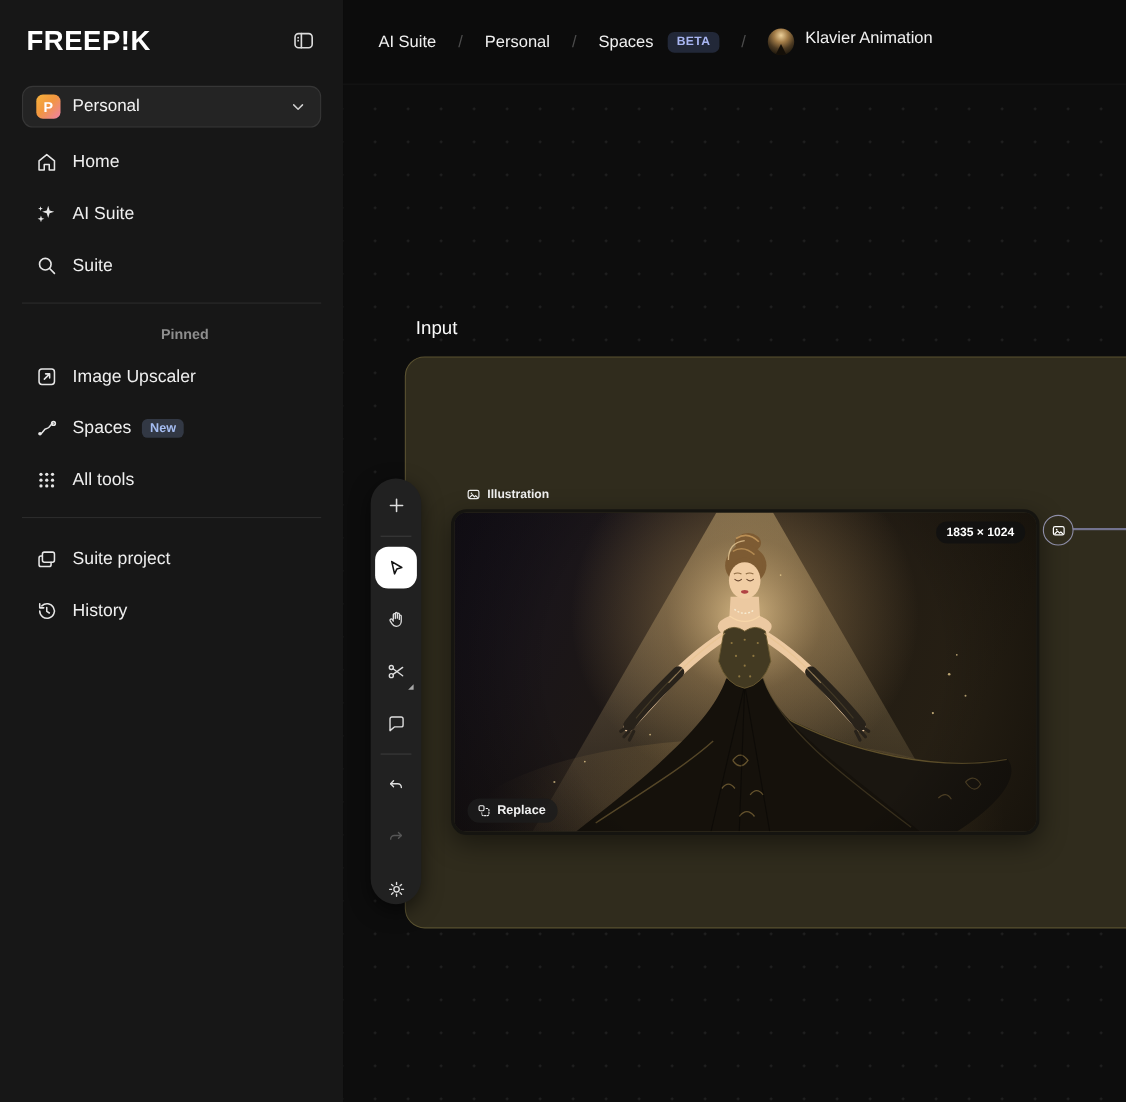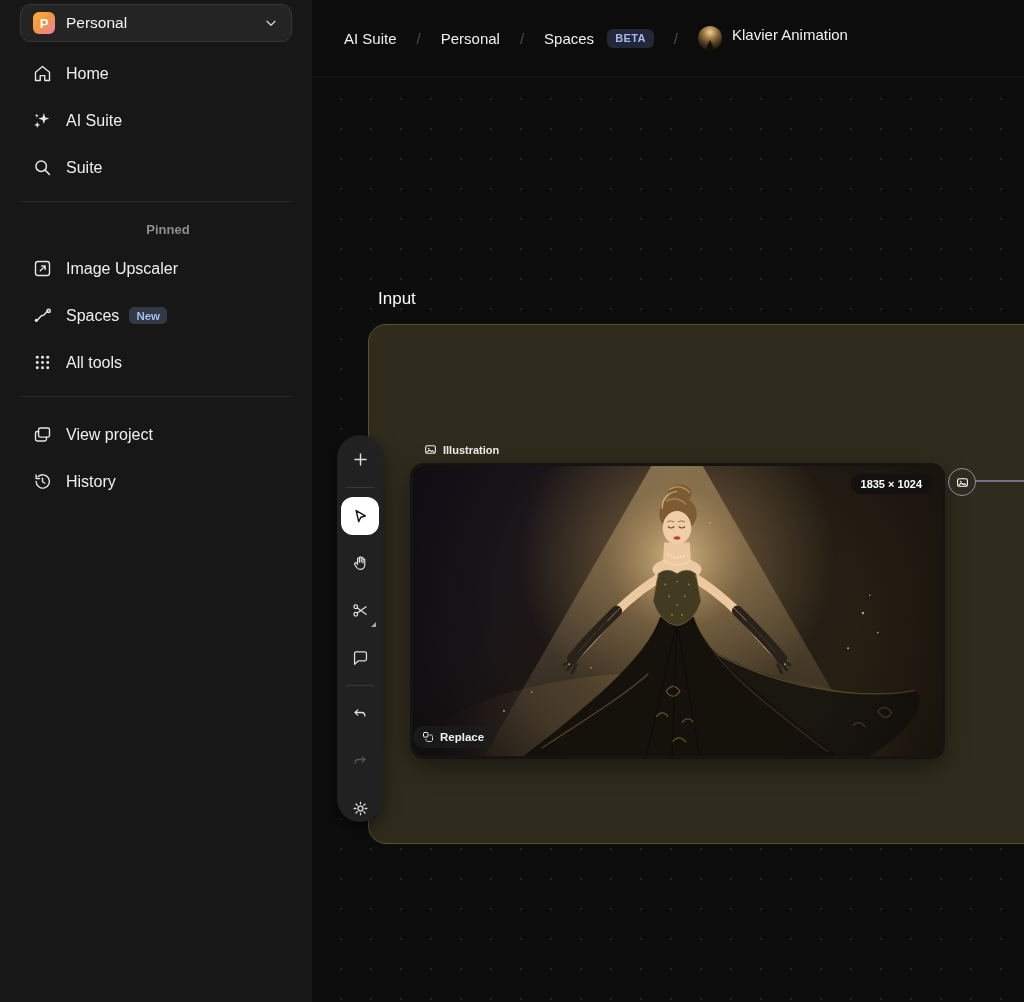--- a/index.html
+++ b/index.html
@@ -57,21 +57,21 @@
   .node-type { position:absolute; left:112px; top:366px; display:flex; align-items:center; gap:6px; z-index:3; }
   .node-type-label { font-size:11px; font-weight:600; color:#f0f0f0; }
 
   .image-card { position:absolute; left:98px; top:386px; width:535px; height:296px; border-radius:14px;
     border:3px solid rgba(12,12,12,.75); overflow:hidden; z-index:3; cursor:pointer;
     box-shadow:0 8px 24px rgba(0,0,0,.45); }
   .image-card svg.art { display:block; width:100%; height:100%; }
 
   .dims-badge { position:absolute; top:8px; right:10px; background:rgba(16,16,16,.85); color:#fff;
     font-size:11px; font-weight:700; padding:4px 10px; border-radius:12px; z-index:4; }
-  .replace-chip { position:absolute; left:0; bottom:8px; background:rgba(28,28,28,.82); color:#f0f0f0;
+  .replace-chip { position:absolute; left:12px; bottom:8px; background:rgba(28,28,28,.82); color:#f0f0f0;
     font-size:11.5px; font-weight:600; padding:5px 11px 5px 9px; border-radius:13px; display:flex; align-items:center;
     gap:6px; z-index:4; cursor:pointer; }
 
   .connector-line { position:absolute; left:663px; top:403px; width:49px; height:2px; background:#73738f; z-index:2; }
   .connector-port { position:absolute; left:636px; top:391px; width:28px; height:28px; border-radius:50%;
     background:#302c1d; border:1.5px solid #8e8ea8; display:flex; align-items:center; justify-content:center;
     z-index:3; cursor:pointer; color:#fff; }
 
   
   .toolbar { position:absolute; left:25px; top:358px; width:46px; height:387px; background:#212121; border-radius:23px;
@@ -87,20 +87,31 @@
     border-left:5px solid transparent; border-bottom:5px solid #a8a8a8; transform:rotate(0deg); }
 
   svg.ic { display:block; }
 </style>
 </head>
 <body>
 
 <div class="app">
 
   <aside class="sidebar">
+    <div class="sb-header">
+      <div class="logo">FREEP!K</div>
+      <div class="sb-toggle">
+        <svg class="ic" width="22" height="22" viewBox="0 0 24 24" fill="none" stroke="currentColor" stroke-width="1.6" stroke-linecap="round">
+          <rect x="3.5" y="5" width="17" height="14" rx="3.5"></rect>
+          <line x1="9.8" y1="5" x2="9.8" y2="19"></line>
+          <circle cx="6.6" cy="9" r="0.9" fill="currentColor" stroke="none"></circle>
+          <circle cx="6.6" cy="12" r="0.9" fill="currentColor" stroke="none"></circle>
+        </svg>
+      </div>
+    </div>
 
     <div class="workspace">
       <div class="ws-badge">P</div>
       <div class="ws-label">Personal</div>
       <div class="ws-chevron">
         <svg class="ic" width="16" height="16" viewBox="0 0 24 24" fill="none" stroke="currentColor" stroke-width="2" stroke-linecap="round" stroke-linejoin="round">
             <path d="M6 9.5l6 6 6-6"></path>
           </svg>
       </div>
     </div>
@@ -180,21 +191,21 @@
     <div class="sb-divider"></div>
 
     <nav class="nav" style="margin-top:4px">
       <div class="nav-item">
         <span class="nav-icon">
           <svg class="ic" width="21" height="21" viewBox="0 0 24 24" fill="none" stroke="currentColor" stroke-width="1.6" stroke-linecap="round" stroke-linejoin="round">
               <rect x="7.5" y="4.5" width="12.5" height="10.5" rx="2"></rect>
               <path d="M7.5 8.5H6a2 2 0 0 0-2 2v7a2 2 0 0 0 2 2h8.5a2 2 0 0 0 2-2V15"></path>
             </svg>
         </span>
-        <span class="nav-label">View project</span>
+        <span class="nav-label">Suite project</span>
       </div>
       <div class="nav-item">
         <span class="nav-icon">
           <svg class="ic" width="21" height="21" viewBox="0 0 24 24" fill="none" stroke="currentColor" stroke-width="1.6" stroke-linecap="round" stroke-linejoin="round">
               <path d="M4.7 12a7.6 7.6 0 1 0 2.2-5.4"></path>
               <path d="M4.7 4.5v4.2h4.2"></path>
               <path d="M12 8.3v4l2.7 1.7"></path>
             </svg>
         </span>
         <span class="nav-label">History</span>

